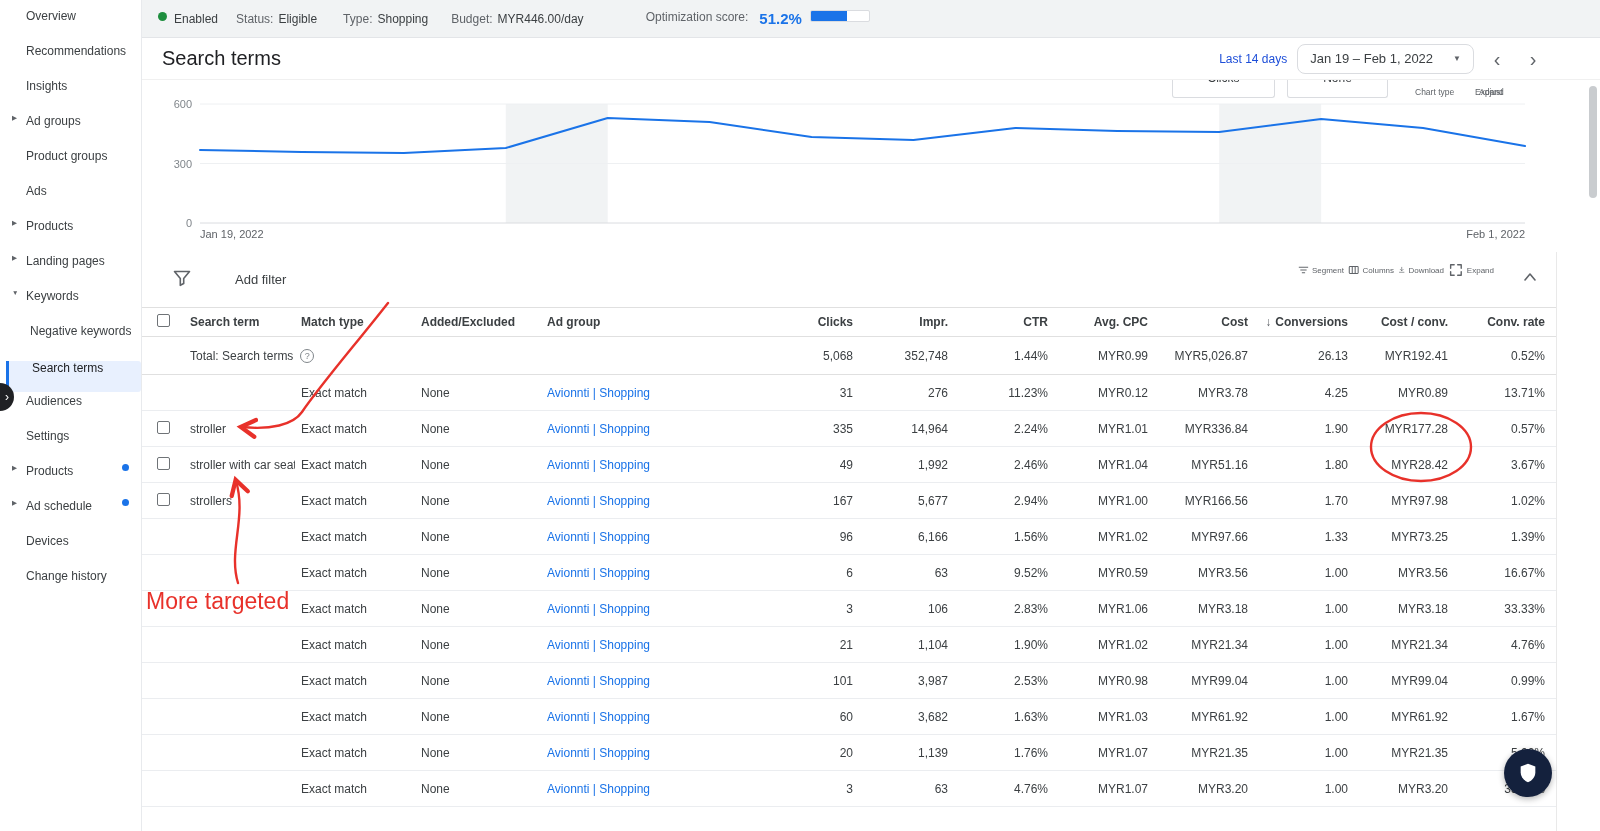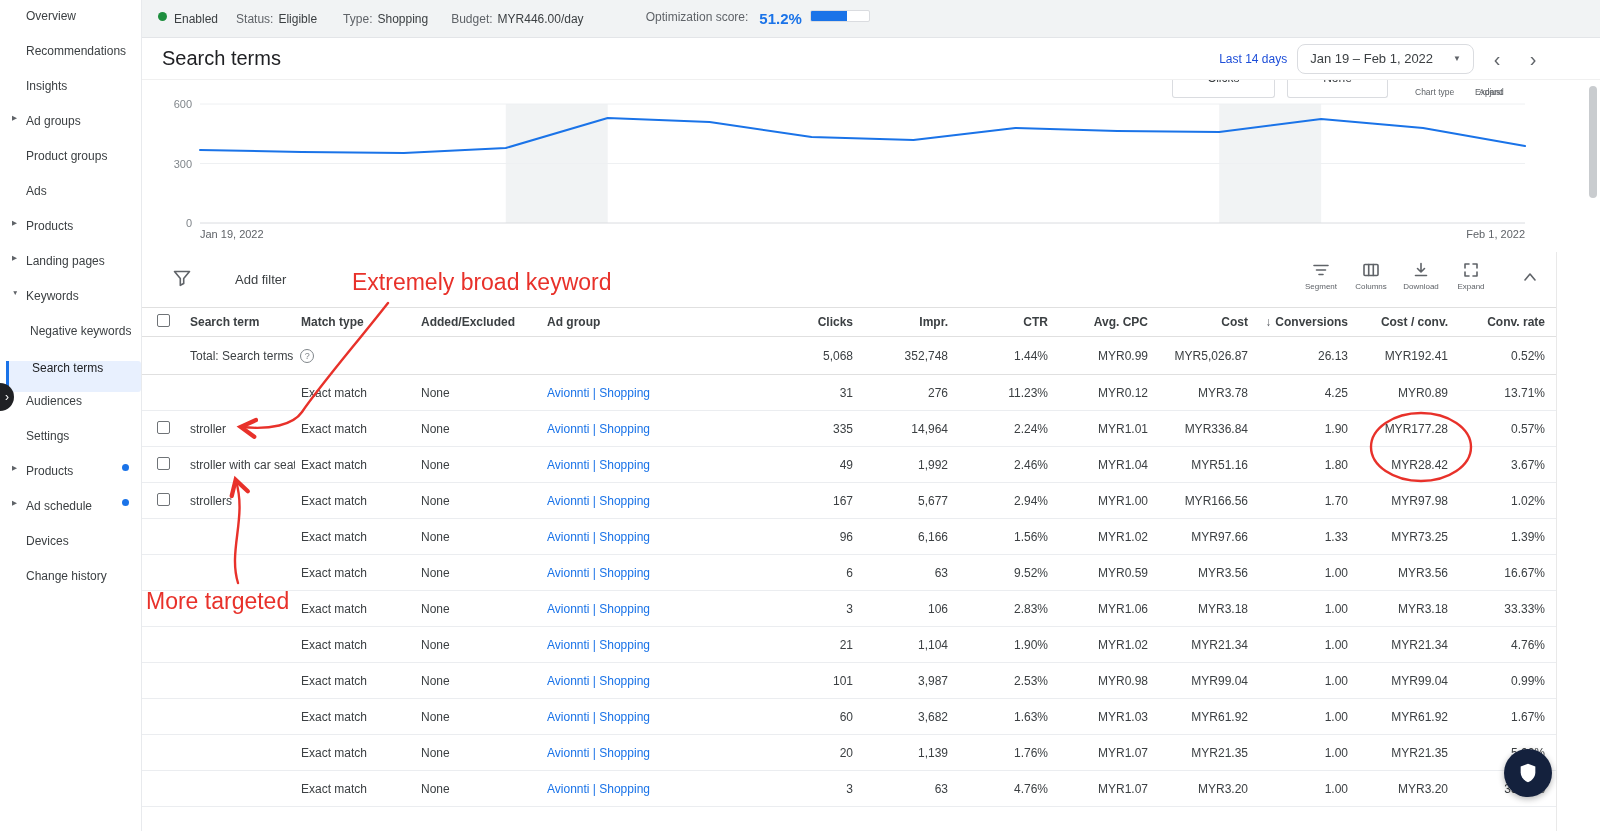--- a/index.html
+++ b/index.html
@@ -59,21 +59,21 @@
   .ml1{left:1273px}.ml2{left:1333px}.ml3{left:1337px}
   #chart-svg{position:absolute;left:0;top:0}
 
   
   .card{position:absolute;left:142px;top:252px;width:1415px;bottom:0;background:#fff;
     border-right:1px solid #e9e9e9;z-index:3}
   .toolbar{position:relative;height:55px}
   .filter-btn{position:absolute;left:30px;top:17px;background:none;border:none;cursor:pointer;padding:0}
   .add-filter{position:absolute;left:93px;top:20px;font-size:13px;color:#3c4043;cursor:pointer}
   .tools{position:absolute;right:62px;top:9px;display:flex;gap:4px}
-  .tool{width:46px;display:flex;flex-direction:column;align-items:center;gap:3px;background:none;
+  .tool{width:46px;display:flex;flex-direction:row;align-items:center;gap:3px;background:none;
     border:none;cursor:pointer;padding:0;font-family:inherit}
   .tool-label{font-size:8px;color:#5f6368}
   .collapse-btn{position:absolute;right:16px;top:16px;background:none;border:none;cursor:pointer;padding:0}
   .icon-stroke{stroke:#5f6368;fill:none;stroke-width:1.6;stroke-linecap:round;stroke-linejoin:round}
 
   .grid-row{display:grid;grid-template-columns:42px 111px 120px 126px 224px 100px 95px 100px 100px 100px 100px 100px 97px;
     align-items:center}
   .thead{height:30px;border-top:1px solid #e0e0e0;border-bottom:1px solid #e0e0e0;font-size:12px;
     font-weight:bold;color:#3c4043}
   .cell{padding-left:6px;font-size:12px;color:#3c4043;white-space:nowrap;overflow:hidden}
@@ -513,21 +513,20 @@
   <svg class="ann-svg" width="1600" height="831">
     <defs>
       <marker id="ah" markerWidth="10" markerHeight="10" refX="6.5" refY="4.5" orient="auto">
         <path class="annm" d="M1 1l6 3.5L1 8"></path>
       </marker>
     </defs>
     <path class="ann" d="M388 303 C355 345, 322 383, 302 412 C293 425, 270 430, 242 427" marker-end="url(#ah)"></path>
     <path class="ann" d="M238 583 C228 550, 247 518, 236 481" marker-end="url(#ah)"></path>
     <ellipse class="ann" cx="1421" cy="447" rx="50" ry="34"></ellipse>
   </svg>
-  <div class="ann-text ann-broad">Extremely broad keyword</div>
   <div class="ann-text ann-targeted">More targeted</div>
 
   <button class="fab">
     <svg width="22" height="22" viewBox="0 0 24 24">
       <path d="M12 2l8 3v6.2c0 5-3.4 9.2-8 10.8-4.6-1.6-8-5.8-8-10.8V5z" fill="#fff"></path>
     </svg>
   </button>
 
   <div class="vscroll"></div>
 </div>

